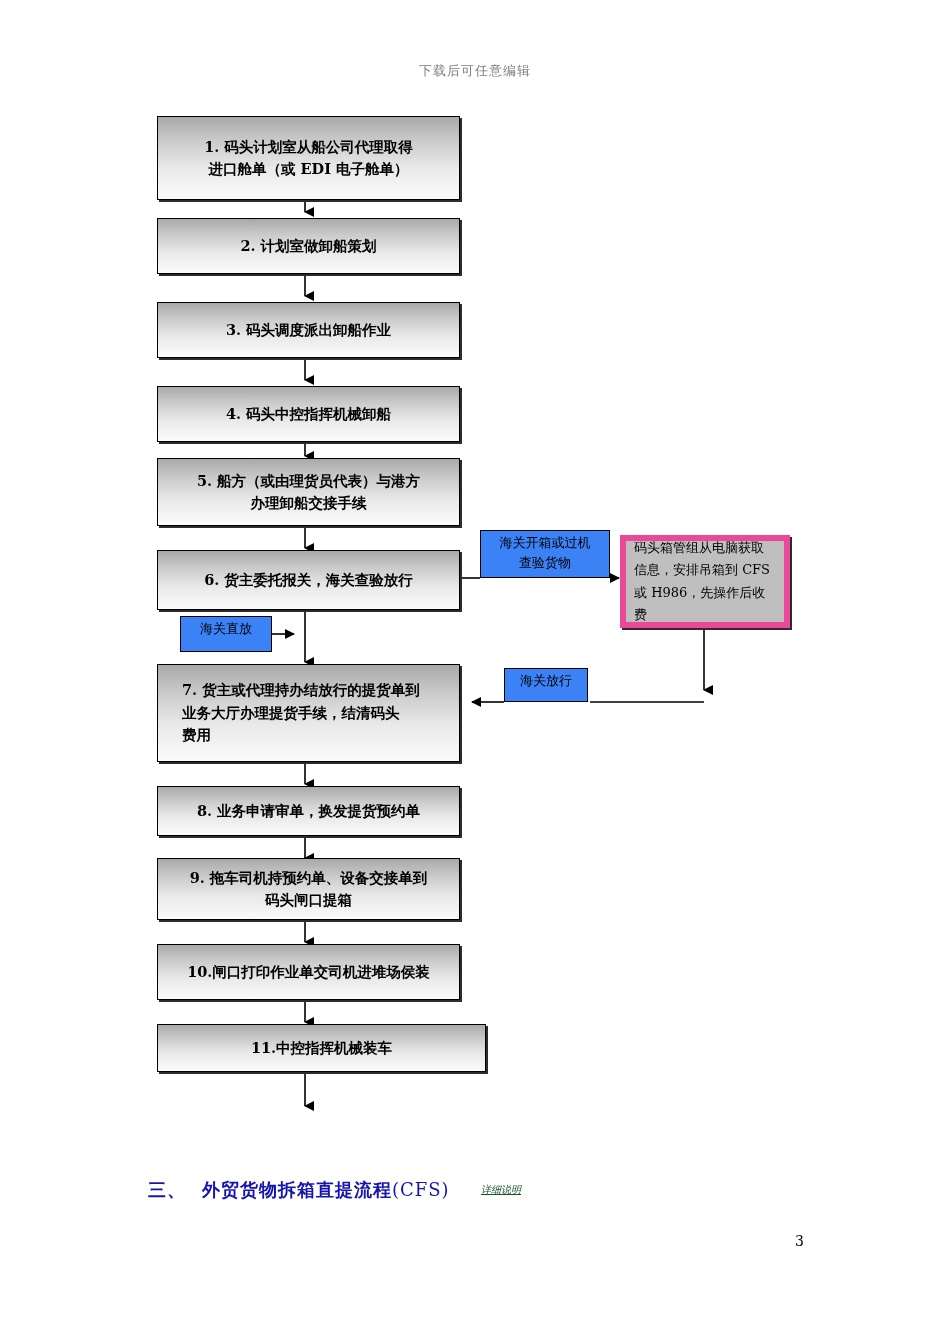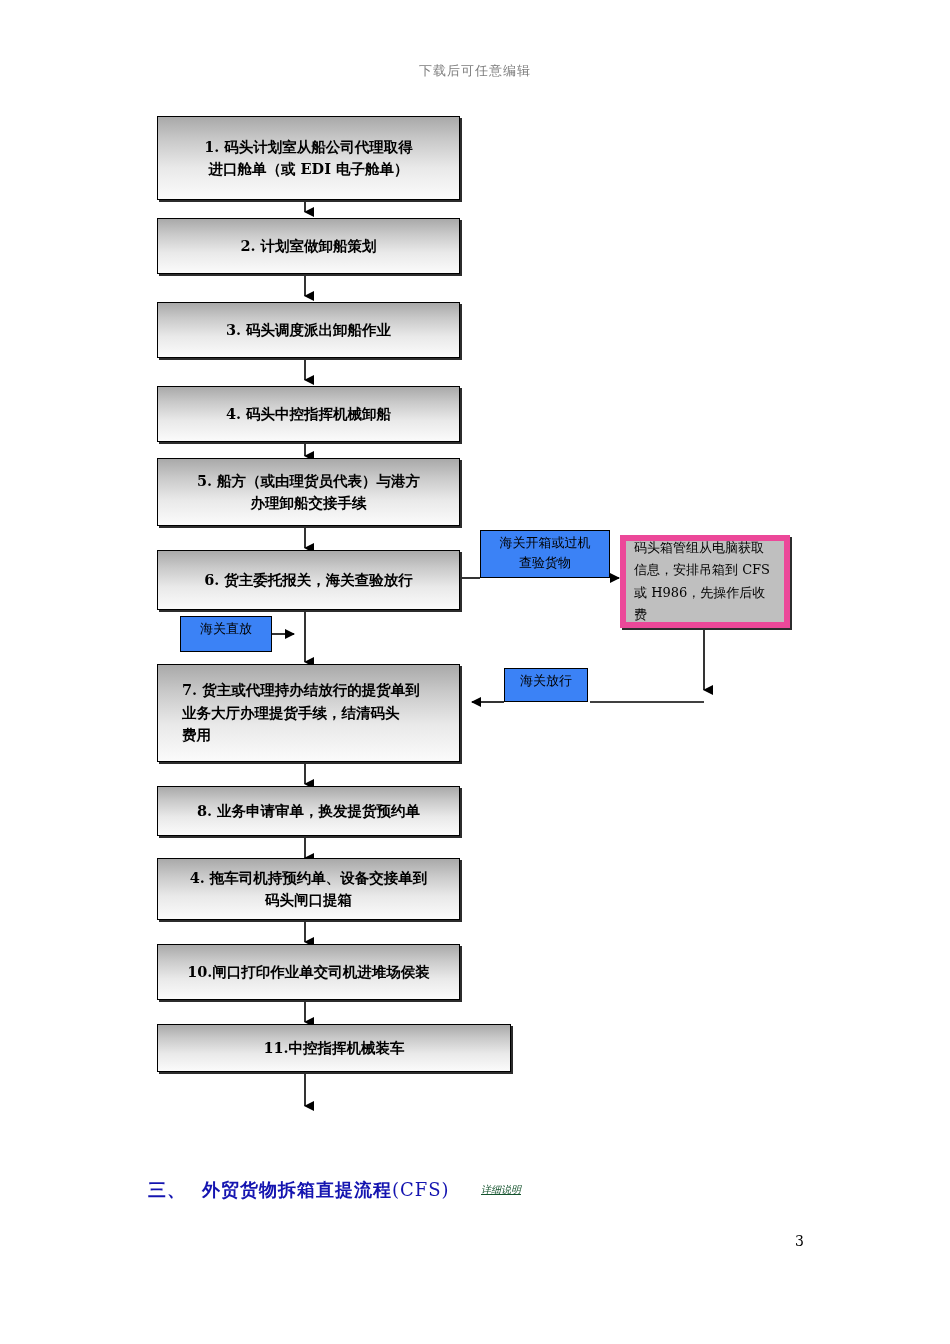--- a/index.html
+++ b/index.html
@@ -184,29 +184,29 @@
     <span style="white-space:pre-line;text-align:left;padding-left:14px;">7. 货主或代理持办结放行的提货单到
 业务大厅办理提货手续，结清码头
 费用</span>
   </div>
 
   <div class="node" style="left:157px;top:786px;width:303px;height:50px;">
     <span style="white-space:pre-line;">8. 业务申请审单，换发提货预约单</span>
   </div>
 
   <div class="node" style="left:157px;top:858px;width:303px;height:62px;">
-    <span style="white-space:pre-line;">4. 拖车司机持预约单、设备交接单到
+    <span style="white-space:pre-line;">9. 拖车司机持预约单、设备交接单到
 码头闸口提箱</span>
   </div>
 
   <div class="node" style="left:157px;top:944px;width:303px;height:56px;">
     <span style="white-space:pre-line;text-align:center;">10.闸口打印作业单交司机进堆场侯装</span>
   </div>
 
-  <div class="node" style="left:157px;top:1024px;width:354px;height:48px;">
+  <div class="node" style="left:157px;top:1024px;width:329px;height:48px;">
     <span style="white-space:pre-line;">11.中控指挥机械装车</span>
   </div>
 
 
   <div class="tag" style="left:480px;top:530px;width:130px;height:48px;">
     <span style="white-space:pre-line;">海关开箱或过机
 查验货物</span>
   </div>
 
   <div class="tag" style="left:180px;top:616px;width:92px;height:36px;">

